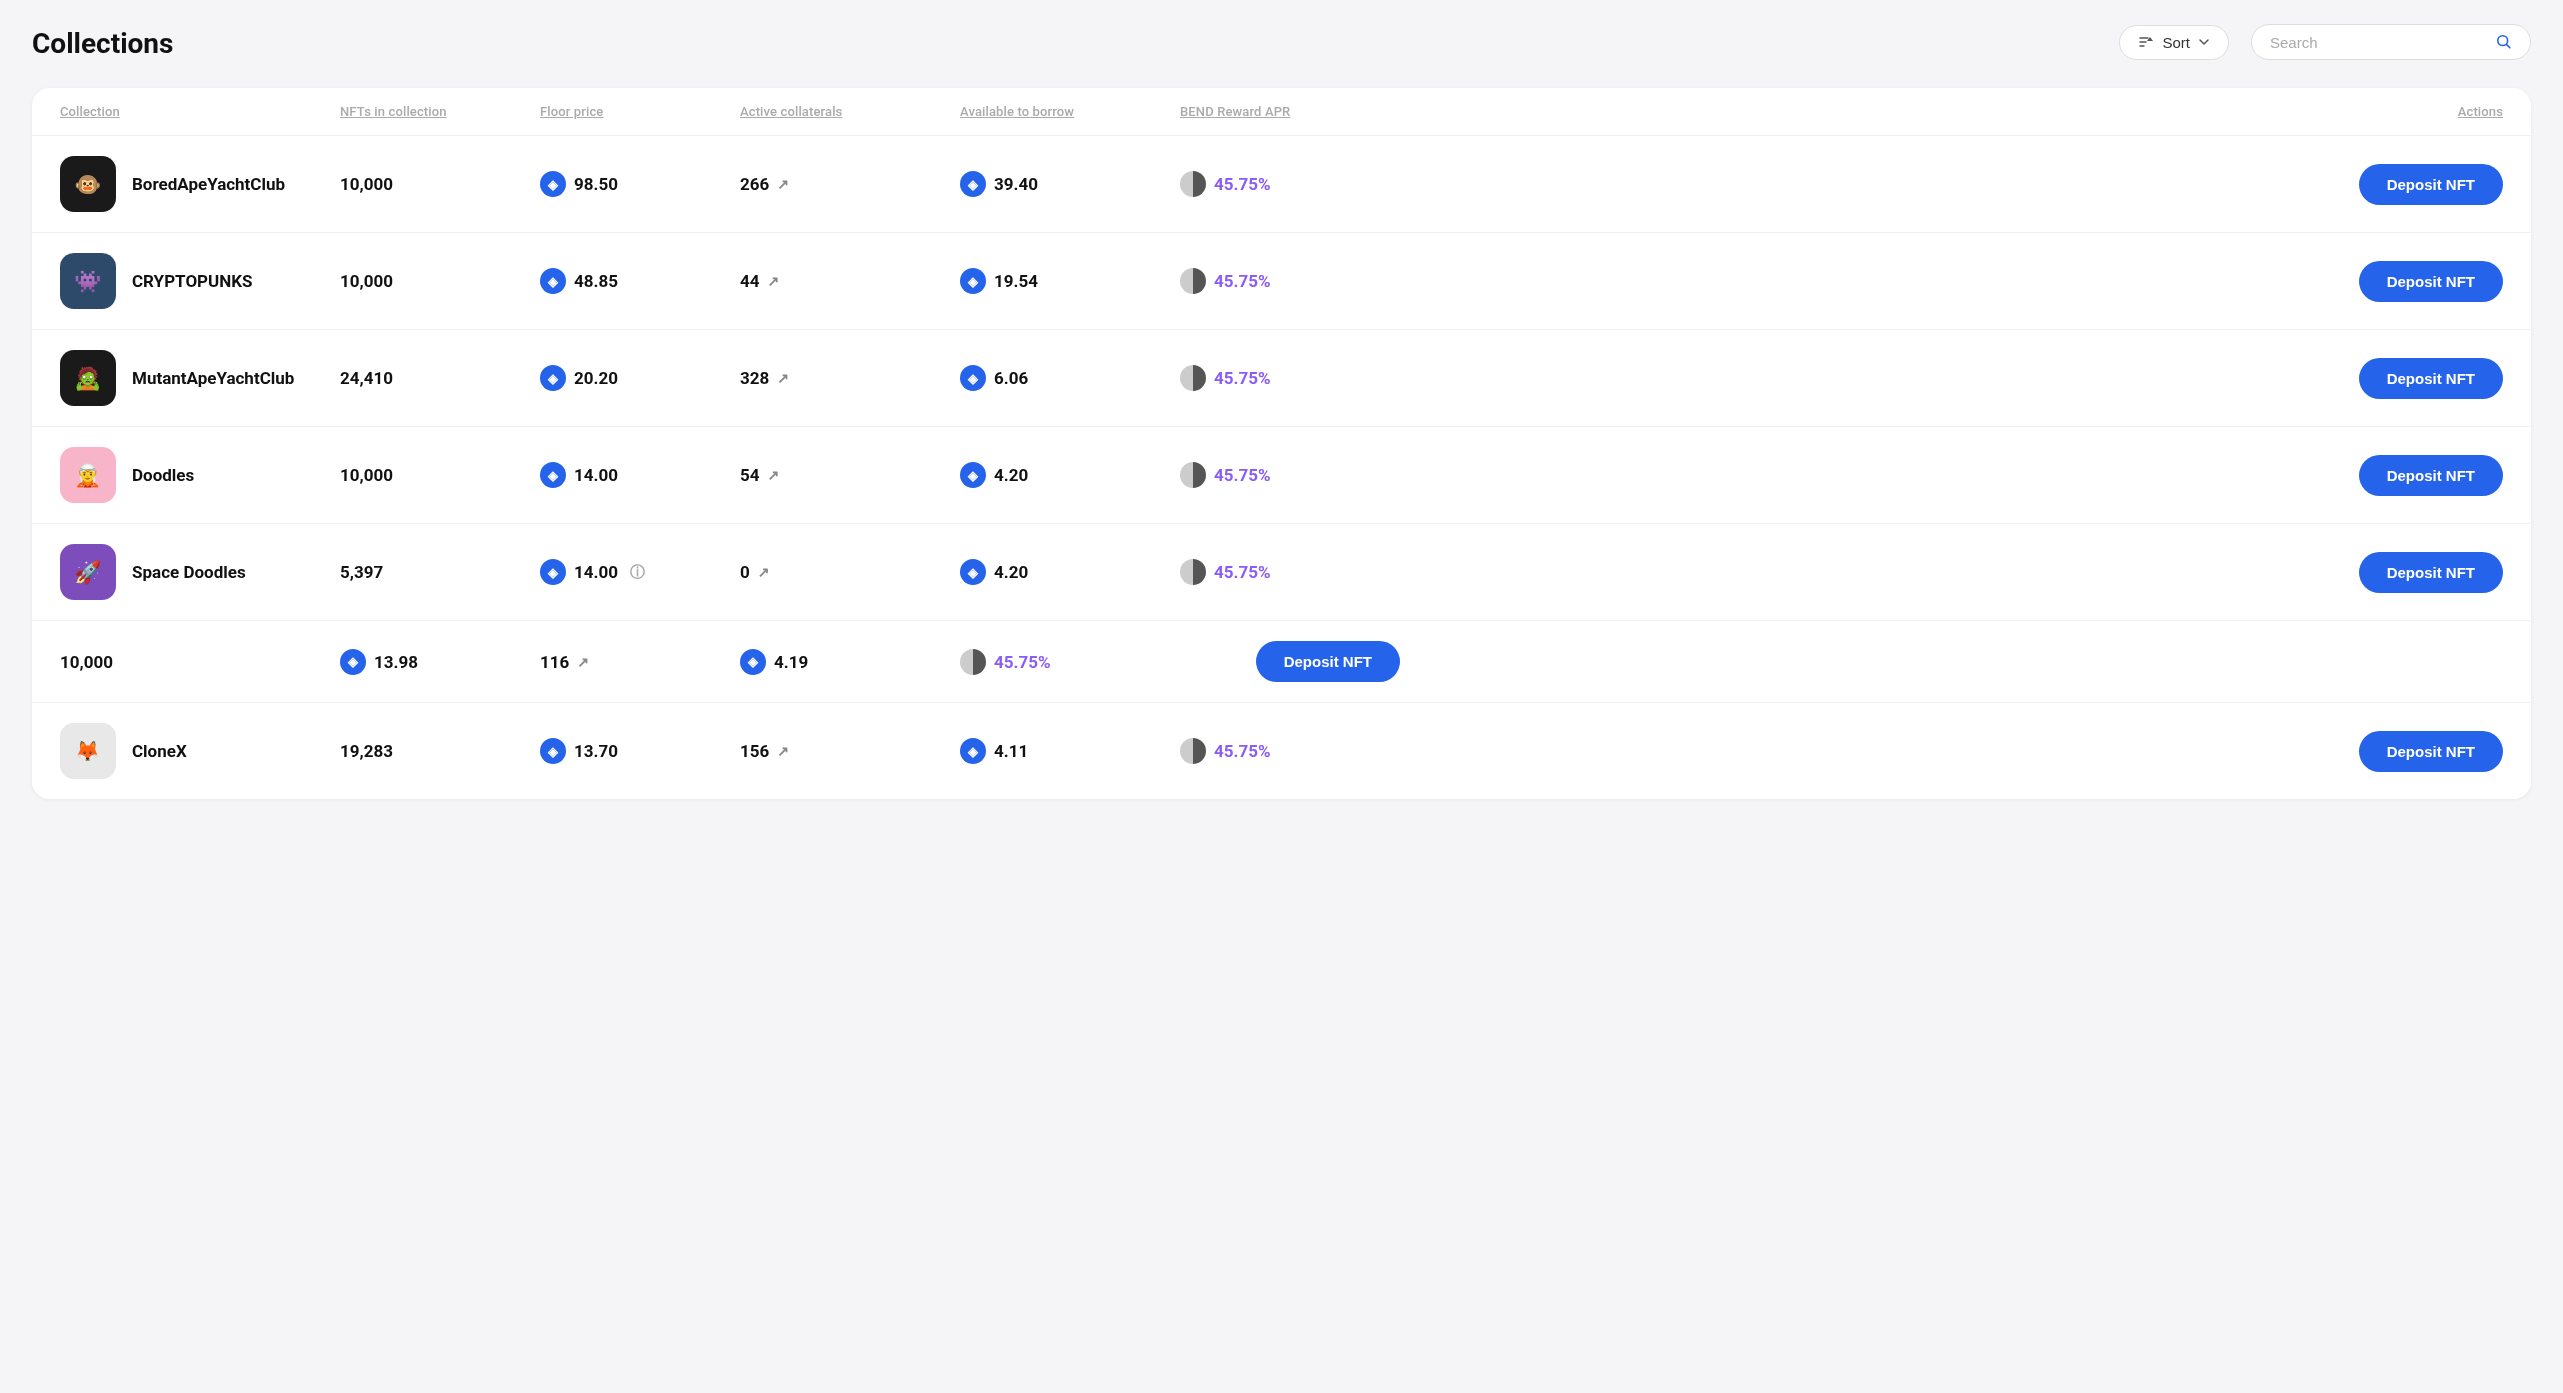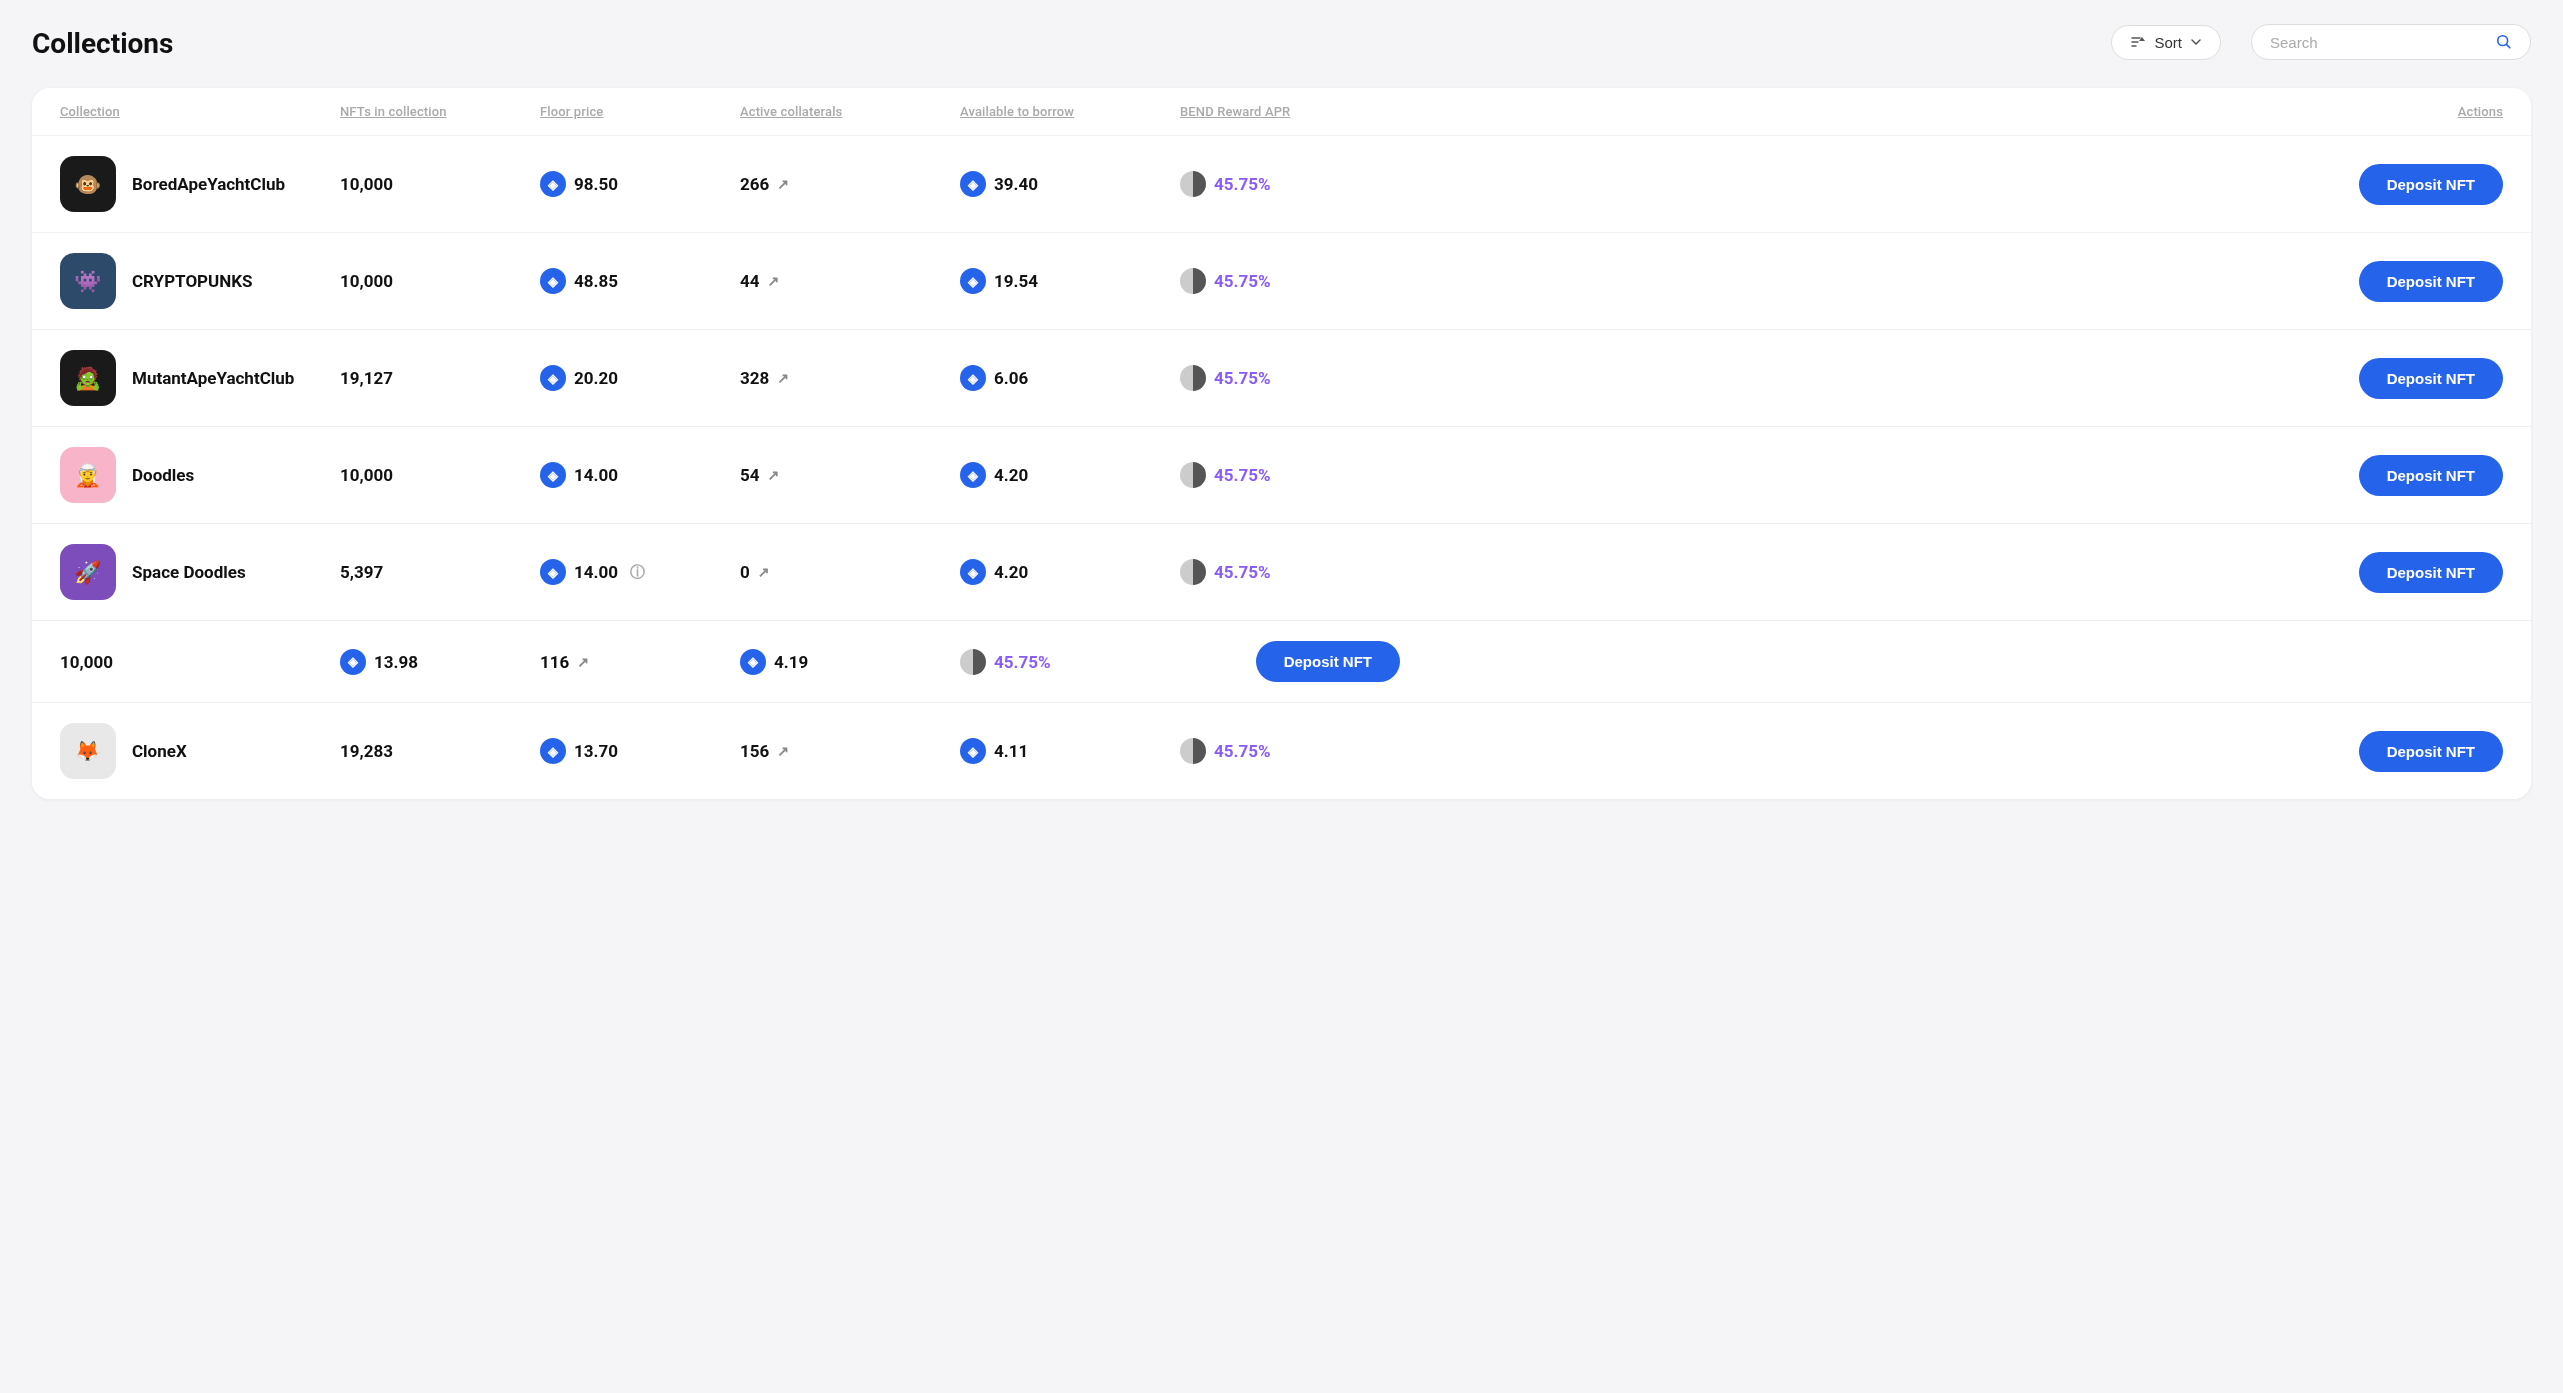--- a/index.html
+++ b/index.html
@@ -19,21 +19,21 @@
     }
 
     .page-title {
       font-size: 28px;
       font-weight: 700;
       color: #111;
     }
 
     .header-controls {
       display: flex;
-      gap: 30px;
+      gap: 22px;
       align-items: center;
     }
 
     .sort-button {
       display: flex;
       align-items: center;
       gap: 8px;
       background: #fff;
       border: 1.5px solid #ddd;
       border-radius: 24px;
@@ -344,21 +344,21 @@
       <button class="deposit-btn">Deposit NFT</button>
     </div>
   </div>
       <div class="collection-row">
     <div class="collection-info">
       <div class="collection-avatar avatar-mayc">
         <span style="font-size:22px;">🧟</span>
       </div>
       <span class="collection-name">MutantApeYachtClub</span>
     </div>
-    <div class="nft-count">19,127</div>
+    <div class="nft-count">24,410</div>
     <div class="floor-price">
       <span class="eth-icon">◈</span>
       <span>20.20</span>
 
     </div>
     <div class="active-collaterals">
       <span>328</span>
       <span class="external-link-icon">↗</span>
     </div>
     <div class="available-borrow">

